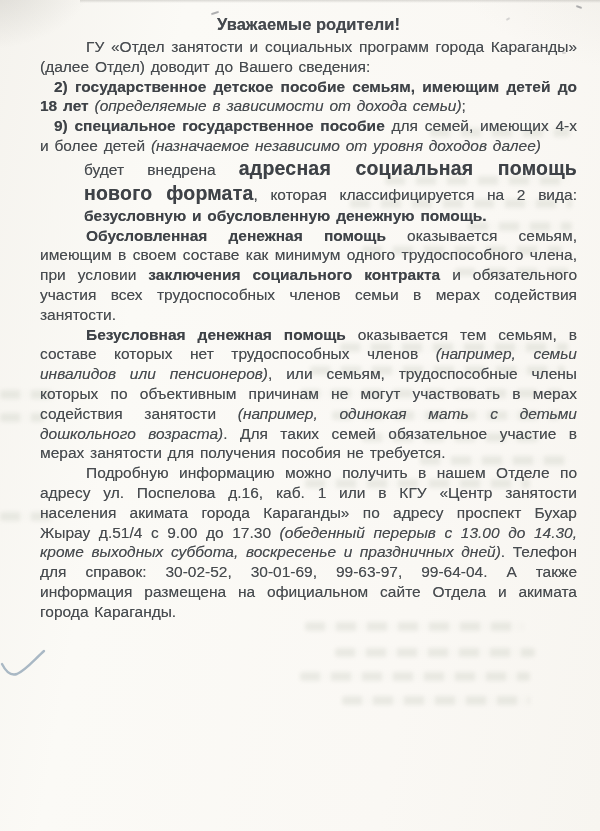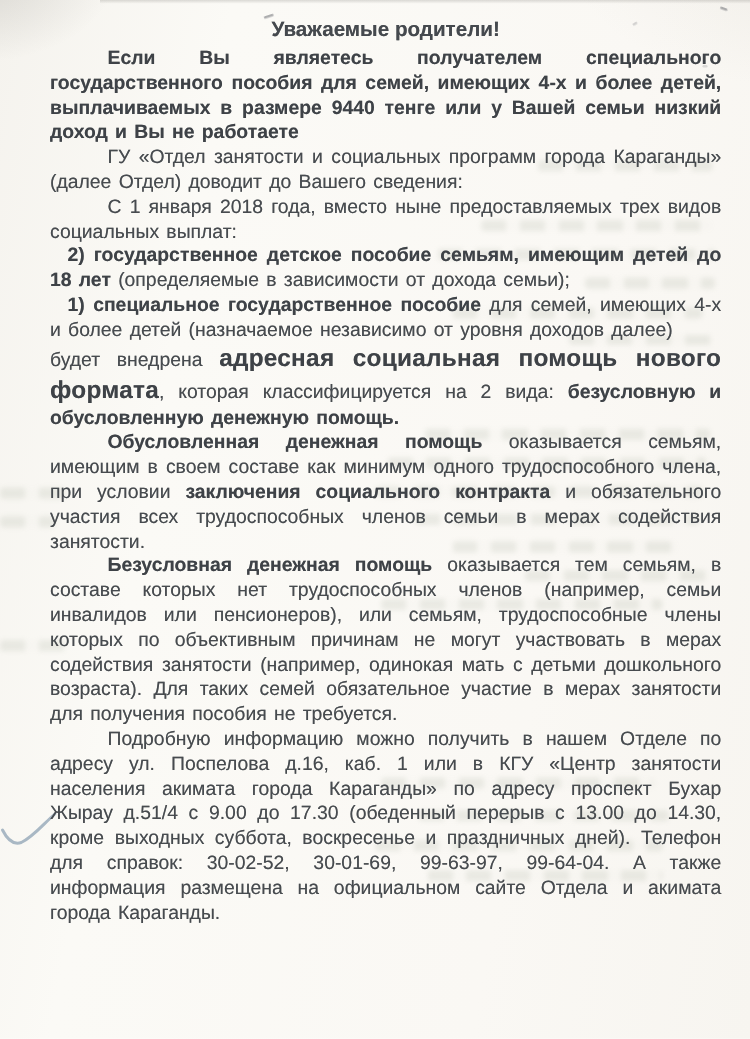--- a/index.html
+++ b/index.html
@@ -37,24 +37,24 @@
   .para {
     margin: 0;
     font-size: 15.5px;
     line-height: 19.8px;
     text-align: justify;
     word-spacing: 1.5px;
     text-shadow: 0 0 0.4px rgba(70,74,78,0.55);
   }
   .para.indent-normal { text-indent: 46px; }
   .para.indent-list   { text-indent: 14px; }
-  .para.indent-none   { text-indent: 0; }
+  .para.indent-none   { text-indent: 0; margin-left: 44px; }
   .run.regular { font-weight: 400; }
   .run.bold    { font-weight: 700; color: #3e4247; }
-  .run.italic  { font-weight: 400; }
+  .run.italic  { font-style: italic; font-weight: 400; }
   .run.bold-large {
     font-weight: 700;
     font-size: 19.5px;
     line-height: 25px;
     color: #3e4247;
     letter-spacing: 0.2px;
   }
   
   .bleed {
     position: absolute;
@@ -112,24 +112,22 @@
   <span class="speck" style="left:506px; top:18px; width:4px; height:2px; transform:rotate(-30deg); opacity:.5;"></span>
   <span class="speck" style="left:562px; top:52px; width:4px; height:2px; opacity:.4;"></span>
 
   <svg class="pen-mark" viewBox="0 0 48 44" aria-hidden="true">
     <path d="M2 16 C 6 24, 11 28, 17 26 C 26 22, 34 12, 44 3" fill="none" stroke="#8fa3b5" stroke-width="2.4" stroke-linecap="round"></path>
   </svg>
 
   <div class="doc">
     <h1 class="title">Уважаемые родители!</h1>
     <div>
-        <p class="para indent-normal"><span class="run bold">Если Вы являетесь получателем специального государственного пособия для семей, имеющих 4-х и более детей, выплачиваемых в размере 9440 тенге или у Вашей семьи низкий доход и Вы не работаете</span></p>
         <p class="para indent-normal"><span class="run regular">ГУ «Отдел занятости и социальных программ города Караганды» (далее Отдел) доводит до Вашего сведения:</span></p>
-        <p class="para indent-normal"><span class="run regular">С 1 января 2018 года, вместо ныне предоставляемых трех видов социальных выплат:</span></p>
         <p class="para indent-list"><span class="run bold">2) государственное детское пособие семьям, имеющим детей до 18 лет </span><span class="run italic">(определяемые в зависимости от дохода семьи)</span><span class="run regular">;</span></p>
-        <p class="para indent-list"><span class="run bold">1) специальное государственное пособие</span><span class="run regular"> для семей, имеющих 4-х и более детей </span><span class="run italic">(назначаемое независимо от уровня доходов далее)</span></p>
+        <p class="para indent-list"><span class="run bold">9) специальное государственное пособие</span><span class="run regular"> для семей, имеющих 4-х и более детей </span><span class="run italic">(назначаемое независимо от уровня доходов далее)</span></p>
         <p class="para indent-none"><span class="run regular">будет внедрена </span><span class="run bold-large">адресная социальная помощь нового формата</span><span class="run regular">, которая классифицируется на 2 вида: </span><span class="run bold">безусловную и обусловленную денежную помощь.</span></p>
         <p class="para indent-normal"><span class="run bold">Обусловленная денежная помощь</span><span class="run regular"> оказывается семьям, имеющим в своем составе как минимум одного трудоспособного члена, при условии </span><span class="run bold">заключения социального контракта</span><span class="run regular"> и обязательного участия всех трудоспособных членов семьи в мерах содействия занятости.</span></p>
         <p class="para indent-normal"><span class="run bold">Безусловная денежная помощь</span><span class="run regular"> оказывается тем семьям, в составе которых нет трудоспособных членов </span><span class="run italic">(например, семьи инвалидов или пенсионеров)</span><span class="run regular">, или семьям, трудоспособные члены которых по объективным причинам не могут участвовать в мерах содействия занятости </span><span class="run italic">(например, одинокая мать с детьми дошкольного возраста)</span><span class="run regular">. Для таких семей обязательное участие в мерах занятости для получения пособия не требуется.</span></p>
         <p class="para indent-normal"><span class="run regular">Подробную информацию можно получить в нашем Отделе по адресу ул. Поспелова д.16, каб. 1 или в КГУ «Центр занятости населения акимата города Караганды» по адресу проспект Бухар Жырау д.51/4 с 9.00 до 17.30 </span><span class="run italic">(обеденный перерыв с 13.00 до 14.30, кроме выходных суббота, воскресенье и праздничных дней)</span><span class="run regular">. Телефон для справок: 30-02-52, 30-01-69, 99-63-97, 99-64-04. А также информация размещена на официальном сайте Отдела и акимата города Караганды.</span></p>
       </div>
   </div>
 </div>
 
 </body></html>

